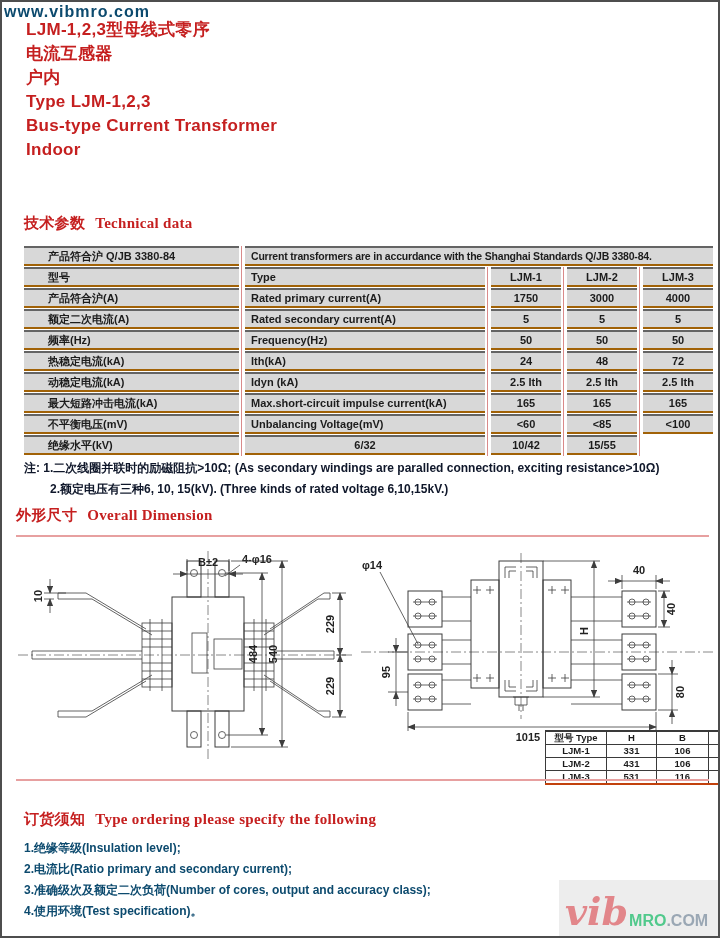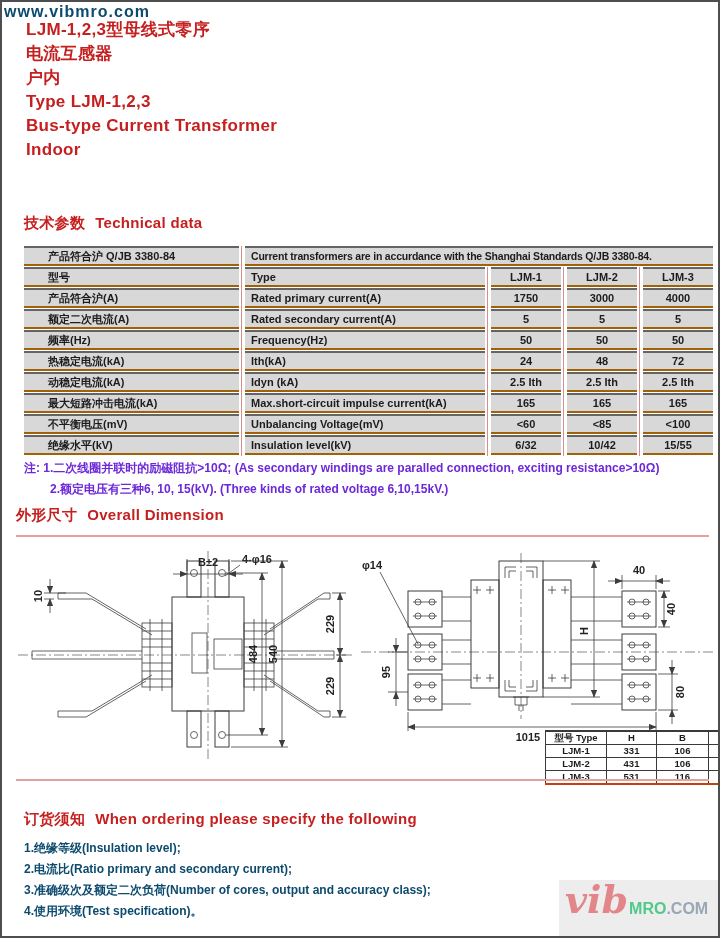--- a/index.html
+++ b/index.html
@@ -6,46 +6,46 @@
   .page{
     position:relative; width:720px; height:938px; background:#ffffff;
     border:2px solid #4e4e4e; box-sizing:border-box; overflow:hidden;
     font-family:"Liberation Sans", sans-serif; color:#1c1c1c;
   }
   .abs{position:absolute;}
   .wm-top{left:2px; top:1px; font-size:16px; font-weight:bold; color:#0c4a6e; letter-spacing:1px;}
   .title-block{left:24px; top:16px; line-height:24px;}
   .title-block div{font-size:17px; font-weight:bold; color:#c51f1f; letter-spacing:.3px;}
   .sec-head{font-size:15px; font-weight:bold; color:#c51f1f; letter-spacing:.3px;}
-  .sec-head .en{margin-left:10px;}
+  .sec-head .en{margin-left:10px;font-family:Liberation Serif, serif;}
   
   .ttab{left:22px; top:244px; width:689px;}
   .trow{display:grid; grid-template-columns:215px 240px 70px 70px 70px; column-gap:6px; margin-bottom:1px;}
   .trow.merge{grid-template-columns:215px 468px;}
   .tc{
     background:#d8d8d8; border-top:2px solid #646464; border-bottom:2px solid #a16207;
     height:20px; box-sizing:border-box; font-size:11px; font-weight:bold;
     line-height:15px; padding:1px 6px 0 6px; white-space:nowrap; overflow:hidden;
   }
   .tc.c1{padding-left:24px;}
   .tc.cv{text-align:center; padding:1px 2px 0 2px;}
   .tc.small{font-size:10.5px; letter-spacing:-0.2px;}
   .vsep{position:absolute; width:1px; background:#d98a8a;}
-  .note{left:22px; font-size:12px; font-weight:bold; color:#6d28d9; white-space:nowrap;text-align:right;}
+  .note{left:22px; font-size:12px; font-weight:bold; color:#0f172a; white-space:nowrap;text-align:right;}
   .pinkline{height:2px; background:#e7a0a0;}
   
   .dtab{left:543px; top:728px; width:188px; border-top:2px solid #3a3a3a; border-bottom:2px solid #c2410c;}
   .dtab .drow{display:flex; border-bottom:1px solid #3a3a3a;}
   .dtab .drow:last-child{border-bottom:none;}
   .dtab .dc{box-sizing:border-box; border-right:1px solid #3a3a3a; height:12px; font-size:9.5px; font-weight:bold; text-align:center; line-height:11px; overflow:hidden;}
   .dtab .dc:first-child{border-left:1px solid #3a3a3a;}
   .dtab .w1{width:62px;} .dtab .w2{width:50px;} .dtab .w3{width:52px;}
   .order-list{left:22px; top:836px; font-size:12px; font-weight:bold; line-height:21px; color:#0c4a6e;}
   
-  .logo{left:557px; top:878px; width:161px; height:58px; background:#ededed; display:flex; align-items:flex-end; padding:0 4px 20px 6px; box-sizing:border-box;}
+  .logo{left:557px; top:878px; width:161px; height:58px; background:#ededed; display:flex; align-items:flex-end; padding:0 4px 8px 6px; box-sizing:border-box;}
   .logo .vib{font-family:"DejaVu Serif", serif; font-style:italic; font-weight:bold; font-size:38px; line-height:36px; color:#e2868a;}
   .logo .mro{font-size:16px; font-weight:bold; color:#51c98c; margin-left:1px;}
   .logo .com{font-size:16px; font-weight:bold; color:#9aa7b4;}
   svg text{font-family:"Liberation Sans", sans-serif; font-size:11px; font-weight:bold; fill:#222;}
   svg .ln{stroke:#3d3d3d; stroke-width:1; fill:none;}
   svg .thin{stroke:#3d3d3d; stroke-width:0.8; fill:none;}
   svg .cl{stroke:#6a6a6a; stroke-width:0.8; fill:none; stroke-dasharray:10 3 2 3;}
   svg .dim{stroke:#3d3d3d; stroke-width:0.8; fill:none;}
 </style>
 </head>
@@ -124,21 +124,20 @@
     </div>
     <div class="trow">
       <div class="tc c1">不平衡电压(mV)</div>
       <div class="tc">Unbalancing Voltage(mV)</div>
       <div class="tc cv">&lt;60</div>
       <div class="tc cv">&lt;85</div>
       <div class="tc cv">&lt;100</div>
     </div>
     <div class="trow">
       <div class="tc c1">绝缘水平(kV)</div>
-      <div class="tc">Insulation level(kV)</div>
       <div class="tc cv">6/32</div>
       <div class="tc cv">10/42</div>
       <div class="tc cv">15/55</div>
     </div>
     <div class="vsep" style="left:217px; top:0; height:100%;"></div>
     <div class="vsep" style="left:463px; top:21px; height:calc(100% - 21px);"></div>
     <div class="vsep" style="left:539px; top:21px; height:calc(100% - 21px);"></div>
     <div class="vsep" style="left:615px; top:21px; height:calc(100% - 21px);"></div>
   </div>
 
@@ -327,21 +326,21 @@
     <div class="drow">
       <div class="dc w1">LJM-3</div>
       <div class="dc w2">531</div>
       <div class="dc w3">116</div>
     </div>
   </div>
 
   <div class="abs pinkline" style="left:14px; top:777px; width:693px;"></div>
 
   <div class="abs sec-head" style="left:22px; top:808px;">
-    <span>订货须知</span><span class="en">When ordering please specify the following</span>
+    <span>订货须知</span><span class="en">Type ordering please specify the following</span>
   </div>
 
   <div class="abs order-list">
     <div>1.绝缘等级(Insulation level);</div>
     <div>2.电流比(Ratio primary and secondary current);</div>
     <div>3.准确级次及额定二次负荷(Number of cores, output and accuracy class);</div>
     <div>4.使用环境(Test specification)。</div>
   </div>
 
   <div class="abs logo">

